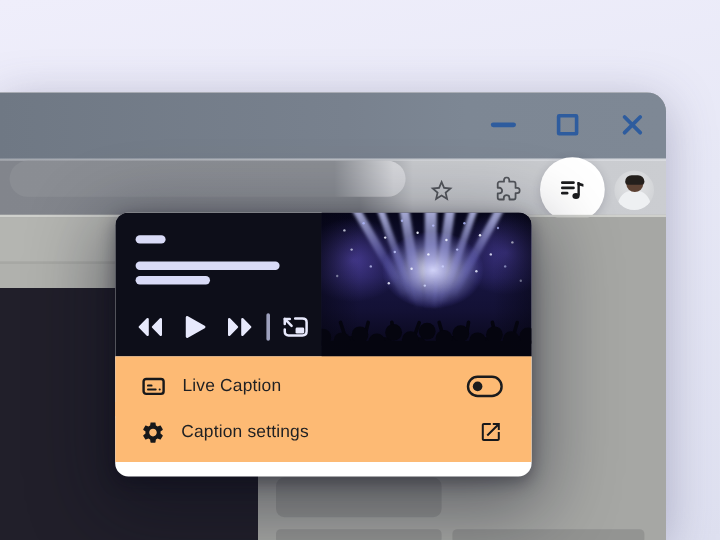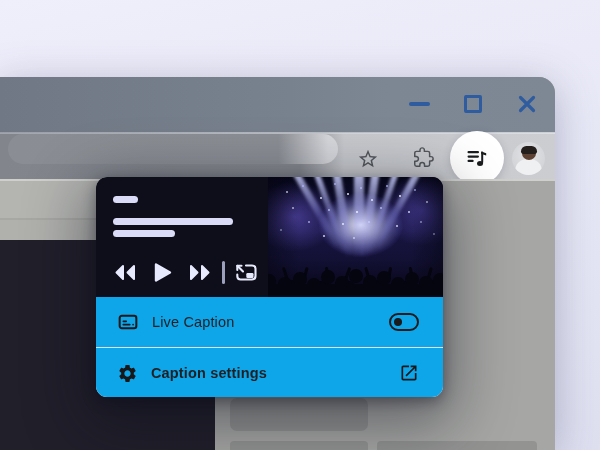--- a/index.html
+++ b/index.html
@@ -91,23 +91,23 @@
       85px 60px rgba(210,217,255,.8);}
   .crowd-bar{position:absolute;left:0;bottom:0;width:100%;height:13px;background:#05050f;}
   .heads{position:absolute;left:-6px;bottom:9px;width:14px;height:14px;border-radius:50%;
     background:#05050f;color:#05050f;
     box-shadow:16px 3px,31px -2px,45px 4px,59px -4px,73px 2px,87px -5px,101px 1px,
       115px -3px,129px 3px,143px -2px,157px 2px,171px -1px,24px 6px,52px 7px,80px 7px,108px 6px,136px 7px,164px 6px;}
   .arm{position:absolute;width:2.6px;height:14px;border-radius:2px;background:#05050f;bottom:16px;}
 
   
   .row{position:absolute;left:0;width:347px;height:50px;display:flex;align-items:center;
-    padding:0 24px 0 21px;background:#0ea5e9;}
+    padding:0 24px 0 21px;background:#fdba74;}
   .row-live{top:120px;}
-  .row-settings{top:171px;font-weight:bold;}
+  .row-settings{top:158px;}
   .row-divider{position:absolute;left:0;top:169.5px;width:347px;height:1.6px;background:#dfe2ee;}
   .row-label{margin-left:13px;font-size:14.5px;letter-spacing:.15px;color:var(--text);}
   .row-right{margin-left:auto;display:flex;align-items:center;}
   .toggle{width:30px;height:18px;border:2.3px solid #1a1b1d;border-radius:10px;position:relative;}
   .toggle .knob{position:absolute;left:3px;top:2.7px;width:8px;height:8px;border-radius:50%;background:#1a1b1d;}
 </style>
 </head>
 <body>
 
 <div class="stage">

